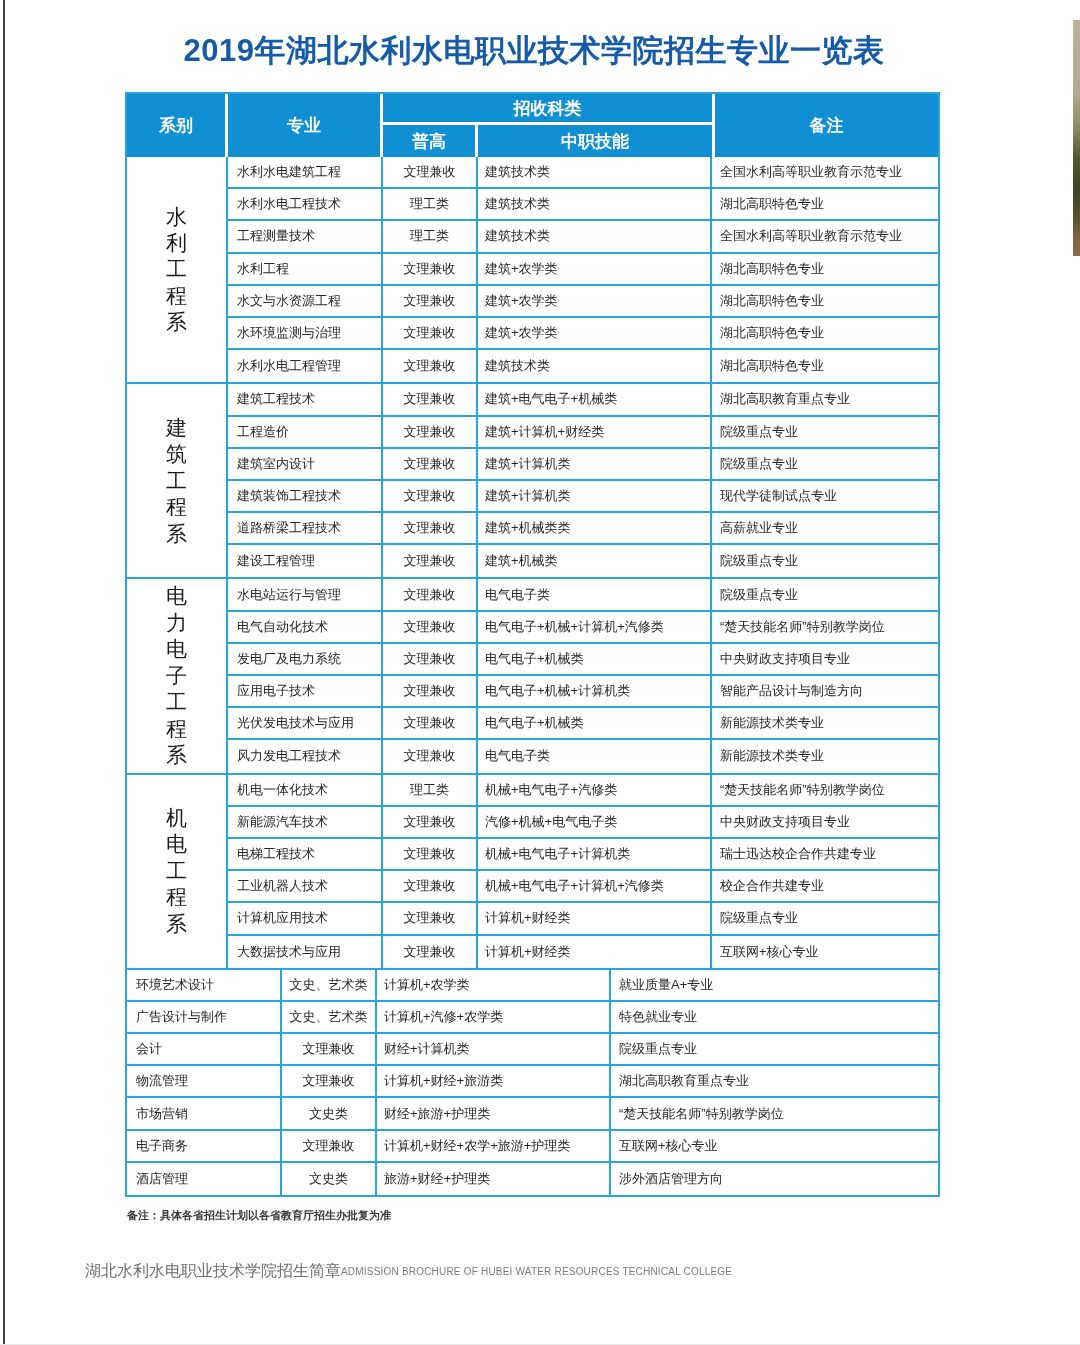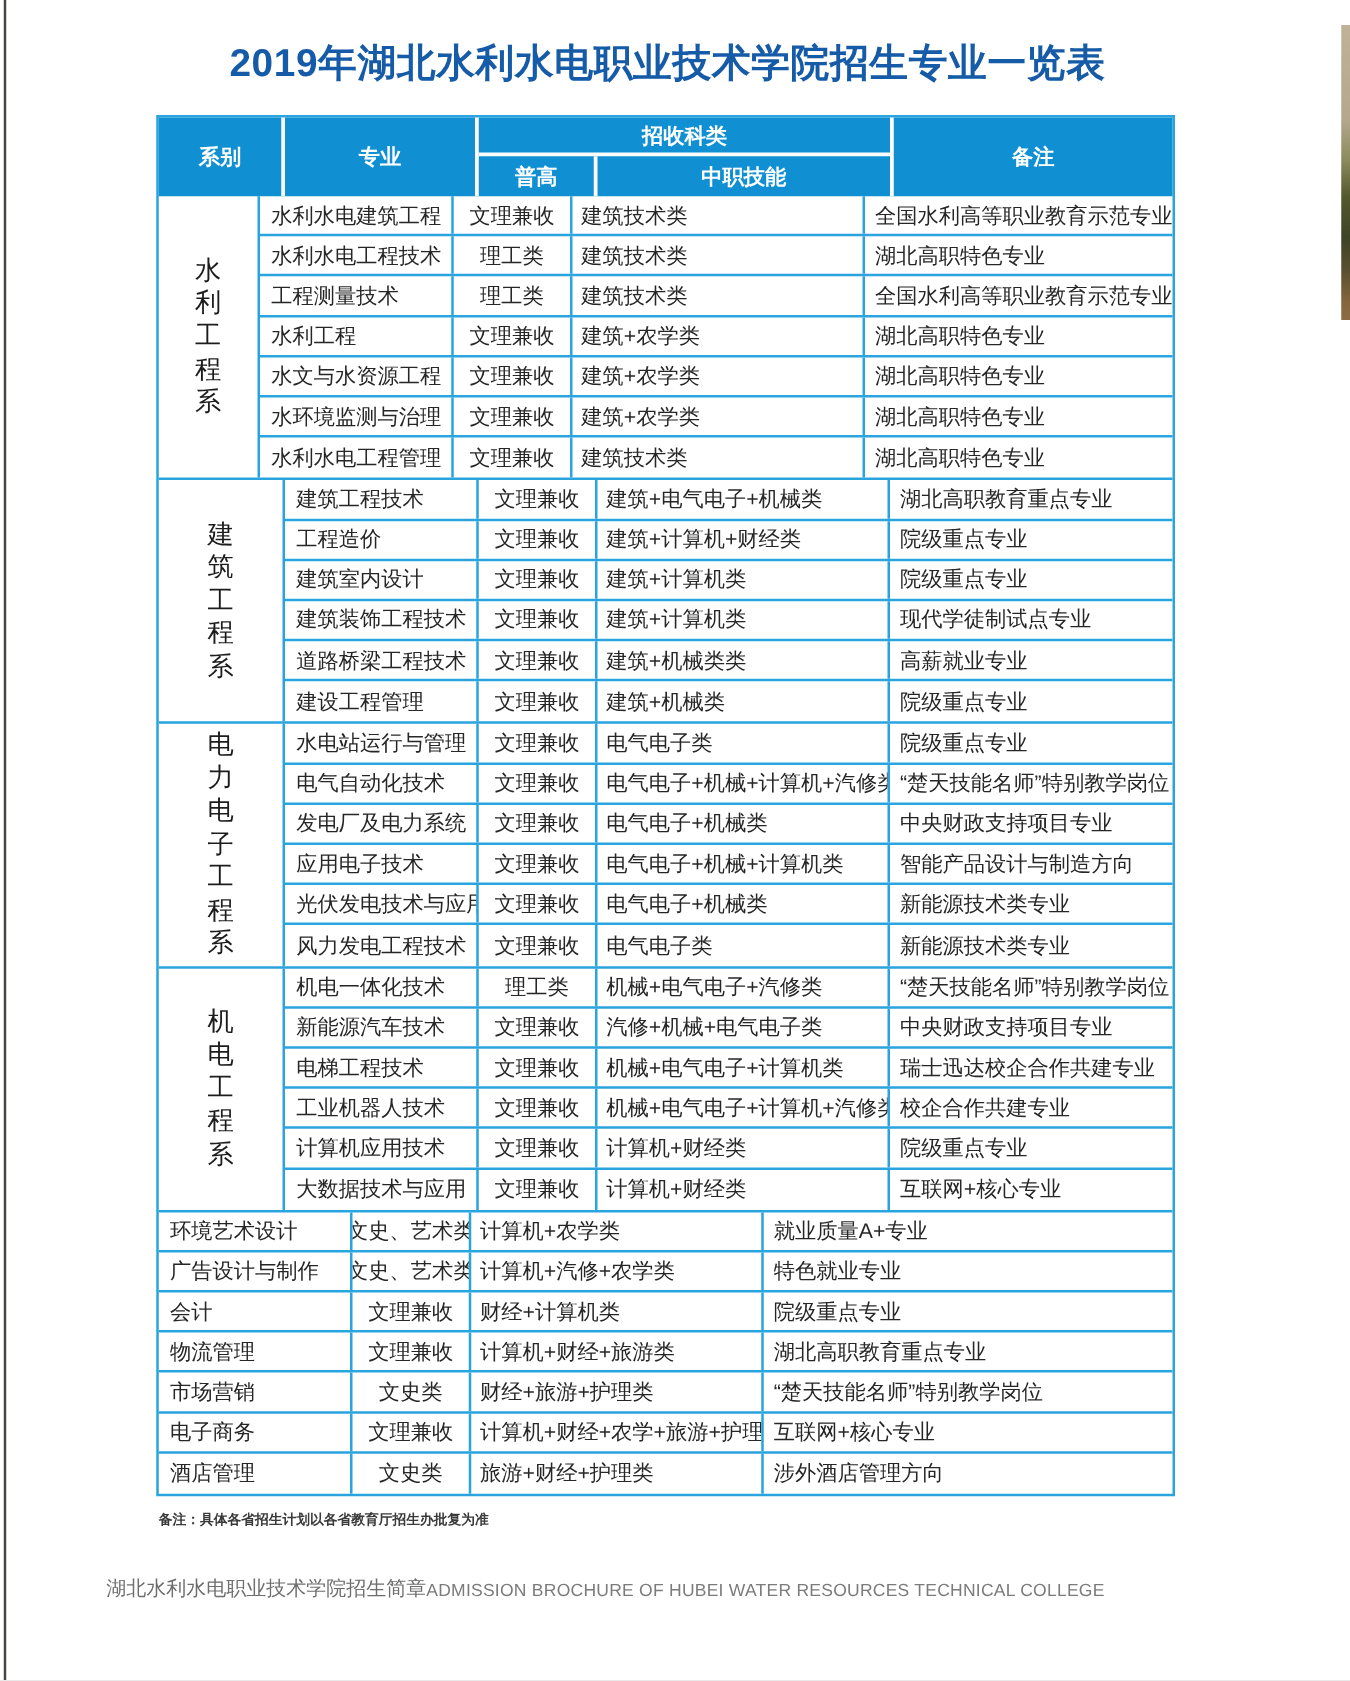--- a/index.html
+++ b/index.html
@@ -38,32 +38,32 @@
   .th-remark { flex:1; }
   
   .section { display:flex; border-bottom:2px solid #2aa4dd; }
   .section:last-child { border-bottom:none; }
   .dept-cell { width:101px; border-right:2px solid #2aa4dd; display:flex; align-items:center; justify-content:center; }
   .dept-text {
     width:22px; font-size:21px; line-height:1.26; color:#1c1c1c;
     text-align:center; word-break:break-all;
   }
   .rows { flex:1; display:flex; flex-direction:column; }
-  .row { display:flex; height:32.2px; border-bottom:2px solid #2aa4dd; font-size:17px; color:#262626; }
+  .row { display:flex; height:32.2px; border-bottom:2px solid #2aa4dd; font-size:13px; color:#262626; }
   .row:last-child { border-bottom:none; }
   .cell { display:flex; align-items:center; overflow:hidden; white-space:nowrap; }
   .cell-major { width:155px; padding-left:9px; border-right:2px solid #2aa4dd; }
   .cell-putong { width:95px; justify-content:center; border-right:2px solid #2aa4dd; }
   .cell-zhongzhi { width:234px; padding-left:7px; border-right:2px solid #2aa4dd; }
   .cell-remark { flex:1; padding-left:8px; }
   
   .note { position:absolute; left:127px; top:1208px; font-size:11px; font-weight:bold; color:#3a3a3a; }
   .brochure { position:absolute; left:85px; top:1261px; display:flex; align-items:center; white-space:nowrap; }
   .brochure-cn { font-size:16px; color:#6e6e6e; }
-  .brochure-en { font-size:14px; color:#7b7b7b; letter-spacing:0.2px; }
+  .brochure-en { font-size:10px; color:#7b7b7b; letter-spacing:0.2px; }
 </style>
 </head>
 <body>
 
 <div class="page">
   <div class="left-edge-line"></div>
   <div class="photo-sliver"></div>
 
   <h1 class="title">2019年湖北水利水电职业技术学院招生专业一览表</h1>
 

